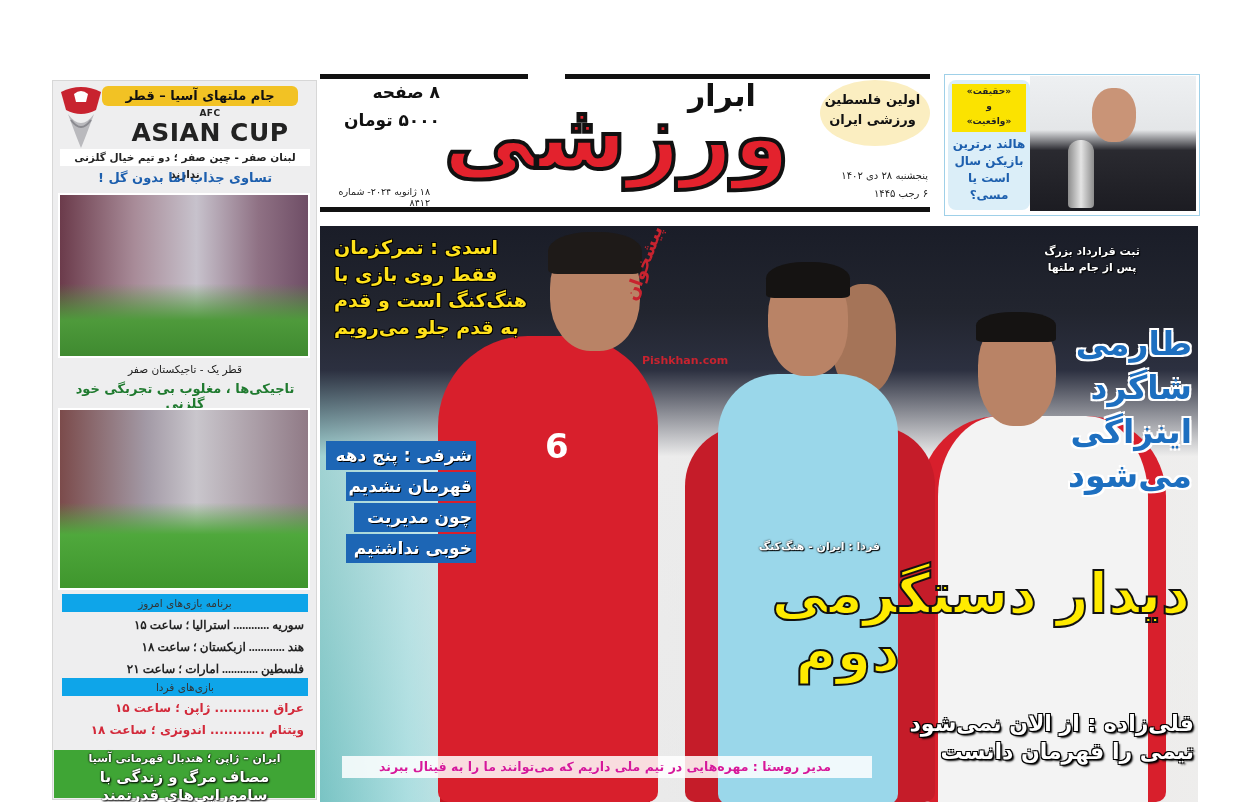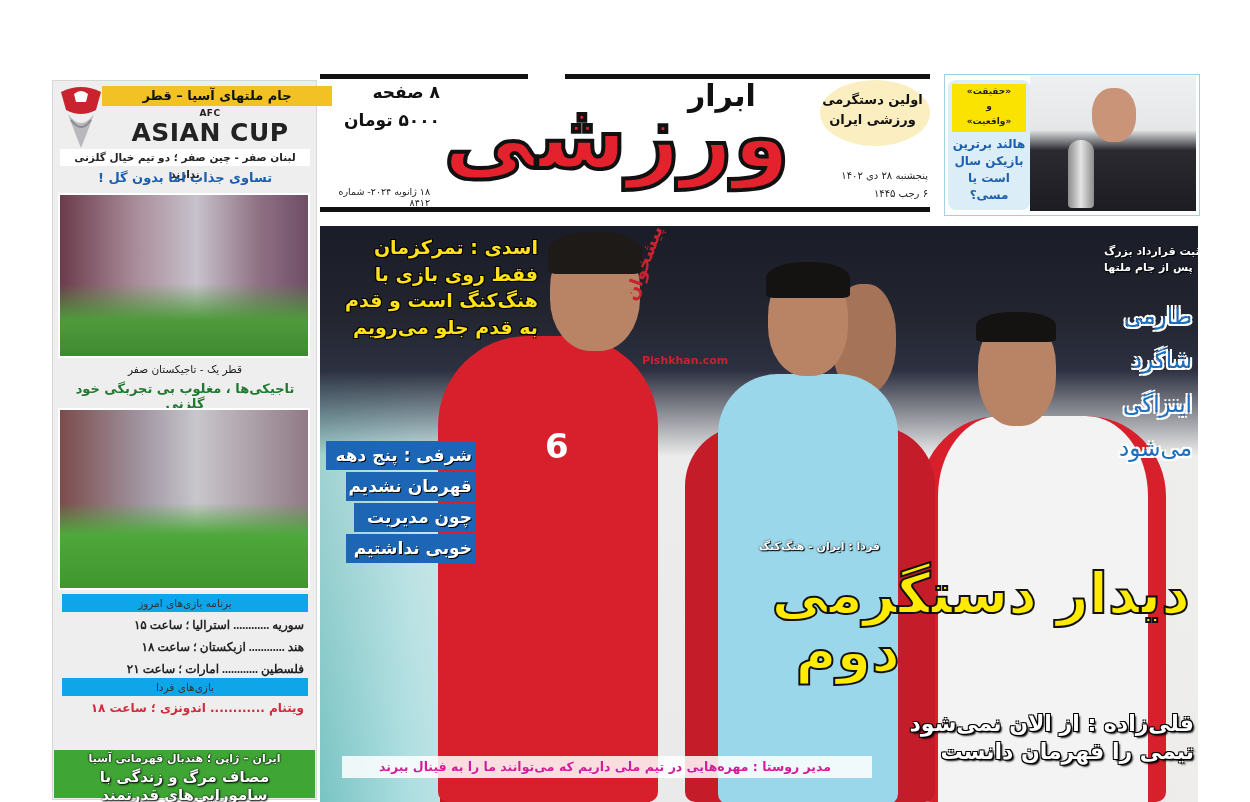--- a/index.html
+++ b/index.html
@@ -12,22 +12,22 @@
 
   
   #left-col {
     left:52px; top:80px; width:263px; height:718px; background:#eeeeef;
     border:1px solid #d7d7d7;
   }
   #cup-logo {
     left:56px; top:84px; width:50px; height:66px;
   }
   #cup-banner {
-    left:102px; top:86px; width:230px; height:20px; background:#f2c224;
-    color:#111; font-weight:bold; font-size:13px; text-align:center; line-height:20px;
+    left:102px; top:86px; width:196px; height:20px; background:#f2c224;
+    color:#111; font-weight:bold; font-size:13px; text-align:center; line-height:20px;border-radius:6px;
   }
   #afc-small { left:150px; top:108px; width:120px; text-align:center; font-size:9px; color:#222; font-weight:bold; letter-spacing:.5px;}
   #afc-big { left:120px; top:118px; width:180px; text-align:center; font-size:25px; color:#222; font-weight:bold; letter-spacing:.5px;}
   #kicker1 {
     left:60px; top:149px; width:250px; height:17px; background:#fff; color:#222;
     font-size:10.5px; text-align:center; line-height:17px; font-weight:bold;
   }
   #headline1 { left:58px; top:170px; width:254px; text-align:center; color:#1d5fae; font-weight:bold; font-size:13px; }
   .photo { border:2px solid #fff; overflow:hidden; }
   #photo1 { left:58px; top:193px; width:248px; height:161px;
@@ -102,25 +102,25 @@
   #pl2-arms { left:365px; top:200px; width:250px; height:376px; border-radius:60px 60px 10px 10px; background:#c51c29; }
   #pl3-head { left:512px; top:58px; width:64px; height:110px; border-radius:45%; background:#a57458; }
   #pl4-body { left:600px; top:190px; width:210px; height:386px; border-radius:80px 80px 10px 10px; background:#f3f3f3; border-left:18px solid #d81f2c; border-right:18px solid #d81f2c; }
   #pl4-head { left:658px; top:90px; width:78px; height:110px; border-radius:45%; background:#b98366; }
   #pl4-hair { left:656px; top:86px; width:80px; height:30px; border-radius:45% 45% 10% 10%; background:#151312; }
   #pl1-shorts { left:120px; top:450px; width:210px; height:126px; background:#c2151f; }
 
   #watermark-fa { left:300px; top:70px; font-size:18px; color:#c8232f; font-weight:bold; transform:rotate(-70deg); transform-origin:left top; }
   #watermark-en { left:322px; top:128px; font-size:11px; color:#c8232f; font-weight:bold; }
 
-  #q1 { left:22px; top:8px; width:196px; text-align:right; color:#ffe11a; font-weight:bold; font-size:19px; line-height:26.5px; text-shadow:1px 1px 0 #000, -1px -1px 0 #000, 1px -1px 0 #000, -1px 1px 0 #000; }
+  #q1 { left:14px; top:8px; width:196px; text-align:left; color:#ffe11a; font-weight:bold; font-size:19px; line-height:26.5px; text-shadow:1px 1px 0 #000, -1px -1px 0 #000, 1px -1px 0 #000, -1px 1px 0 #000; }
   #q2 { left:2px; top:215px; width:154px; }
   .q2-line { background:#1d66b5; color:#fff; font-weight:bold; font-size:17px; text-align:right; height:29px; line-height:28px; padding-right:4px; margin-bottom:2px; margin-left:auto; white-space:nowrap; text-shadow:1px 1px 0 #000; }
-  #right-kicker { left:784px; top:18px; width:112px; text-align:left; color:#fff; font-weight:bold; font-size:11px; line-height:16px; text-shadow:0 0 2px #000, 1px 1px 1px #000; }
-  #right-title { left:740px; top:68px; width:132px; text-align:right; color:#1d6fc0; font-weight:normal; font-size:23px; line-height:44px; text-shadow:2px 2px 0 #fff, -2px -2px 0 #fff, 2px -2px 0 #fff, -2px 2px 0 #fff; }
+  #right-kicker { left:716px; top:18px; width:112px; text-align:center; color:#fff; font-weight:bold; font-size:11px; line-height:16px; text-shadow:0 0 2px #000, 1px 1px 1px #000; }
+  #right-title { left:740px; top:96px; width:132px; text-align:right; color:#1d6fc0; font-weight:bold; font-size:33px; line-height:44px; text-shadow:2px 2px 0 #fff, -2px -2px 0 #fff, 2px -2px 0 #fff, -2px 2px 0 #fff; }
   #tomorrow { left:410px; top:314px; width:150px; text-align:right; color:#fff; font-weight:bold; font-size:11px; text-shadow:0 0 2px #000, 1px 1px 1px #000; }
   #main-title { left:70px; top:339px; width:800px; text-align:right; color:#ffeb00; font-weight:bold; font-size:56px; line-height:58px; -webkit-text-stroke:2px #111; }
   #main-title .l2 { display:block; padding-right:290px; }
   #sub-bar { left:22px; top:530px; width:530px; height:22px; background:rgba(255,255,255,0.85); }
   #sub-title { left:22px; top:531px; width:530px; text-align:center; color:#d6199a; font-weight:bold; font-size:12.5px; line-height:20px; padding-right:4px; box-sizing:border-box; text-shadow:0 0 1px #fff; }
   #right-bottom { left:580px; top:484px; width:294px; text-align:right; color:#fff; font-weight:bold; font-size:22px; line-height:28px; text-shadow:1px 1px 0 #000, -1px -1px 0 #000, 1px -1px 0 #000, -1px 1px 0 #000, 2px 2px 2px #000; }
 </style>
 </head>
 <body>
 
@@ -142,37 +142,38 @@
 <div id="photo2" class="abs photo"></div>
 
 <div id="sched-today-head" class="abs sched-head rtl">برنامه بازی‌های امروز</div>
 <div id="sched-today" class="abs rtl">
   <div class="sched-row">سوریه ............ استرالیا ؛ ساعت ۱۵</div>
   <div class="sched-row">هند ............ ازبکستان ؛ ساعت ۱۸</div>
   <div class="sched-row">فلسطین ............ امارات ؛ ساعت ۲۱</div>
 </div>
 <div id="sched-tom-head" class="abs sched-head rtl">بازی‌های فردا</div>
 <div id="sched-tom" class="abs rtl">
+  <div class="sched-row red">عراق ............ ژاپن ؛ ساعت ۱۵</div>
   <div class="sched-row red">ویتنام ............ اندونزی ؛ ساعت ۱۸</div>
 </div>
 <div id="green-box" class="abs"></div>
 <div id="green-kicker" class="abs rtl">ایران – ژاپن ؛ هندبال قهرمانی آسیا</div>
 <div id="green-title" class="abs rtl">مصاف مرگ و زندگی با سامورایی‌های قدرتمند</div>
 
 <div id="rule-top-l" class="abs rule"></div>
 <div id="rule-top-r" class="abs rule"></div>
 <div id="rule-bot" class="abs rule"></div>
 <div id="logo" class="abs rtl">ورزشی</div>
 <div id="logo-abrar" class="abs rtl">ابرار</div>
 <div id="pages" class="abs rtl">۸ صفحه</div>
 <div id="price" class="abs rtl">۵۰۰۰ تومان</div>
 <div id="date-greg" class="abs rtl">۱۸ ژانویه ۲۰۲۴- شماره ۸۴۱۲</div>
 <div id="tagline-burst" class="abs"></div>
 <div id="tagline" class="abs rtl">
-  <div>اولین دستگرمی</div>
+  <div>اولین فلسطین</div>
   <div>ورزشی ایران</div>
 </div>
 <div id="date-jal" class="abs rtl">پنجشنبه ۲۸ دی ۱۴۰۲</div>
 <div id="date-hij" class="abs rtl">۶ رجب ۱۴۴۵</div>
 
 <div id="messi-box" class="abs"></div>
 <div id="messi-photo" class="abs"></div>
 <div id="messi-face" class="abs"></div>
 <div id="messi-trophy" class="abs"></div>
 <div id="messi-side" class="abs"></div>

